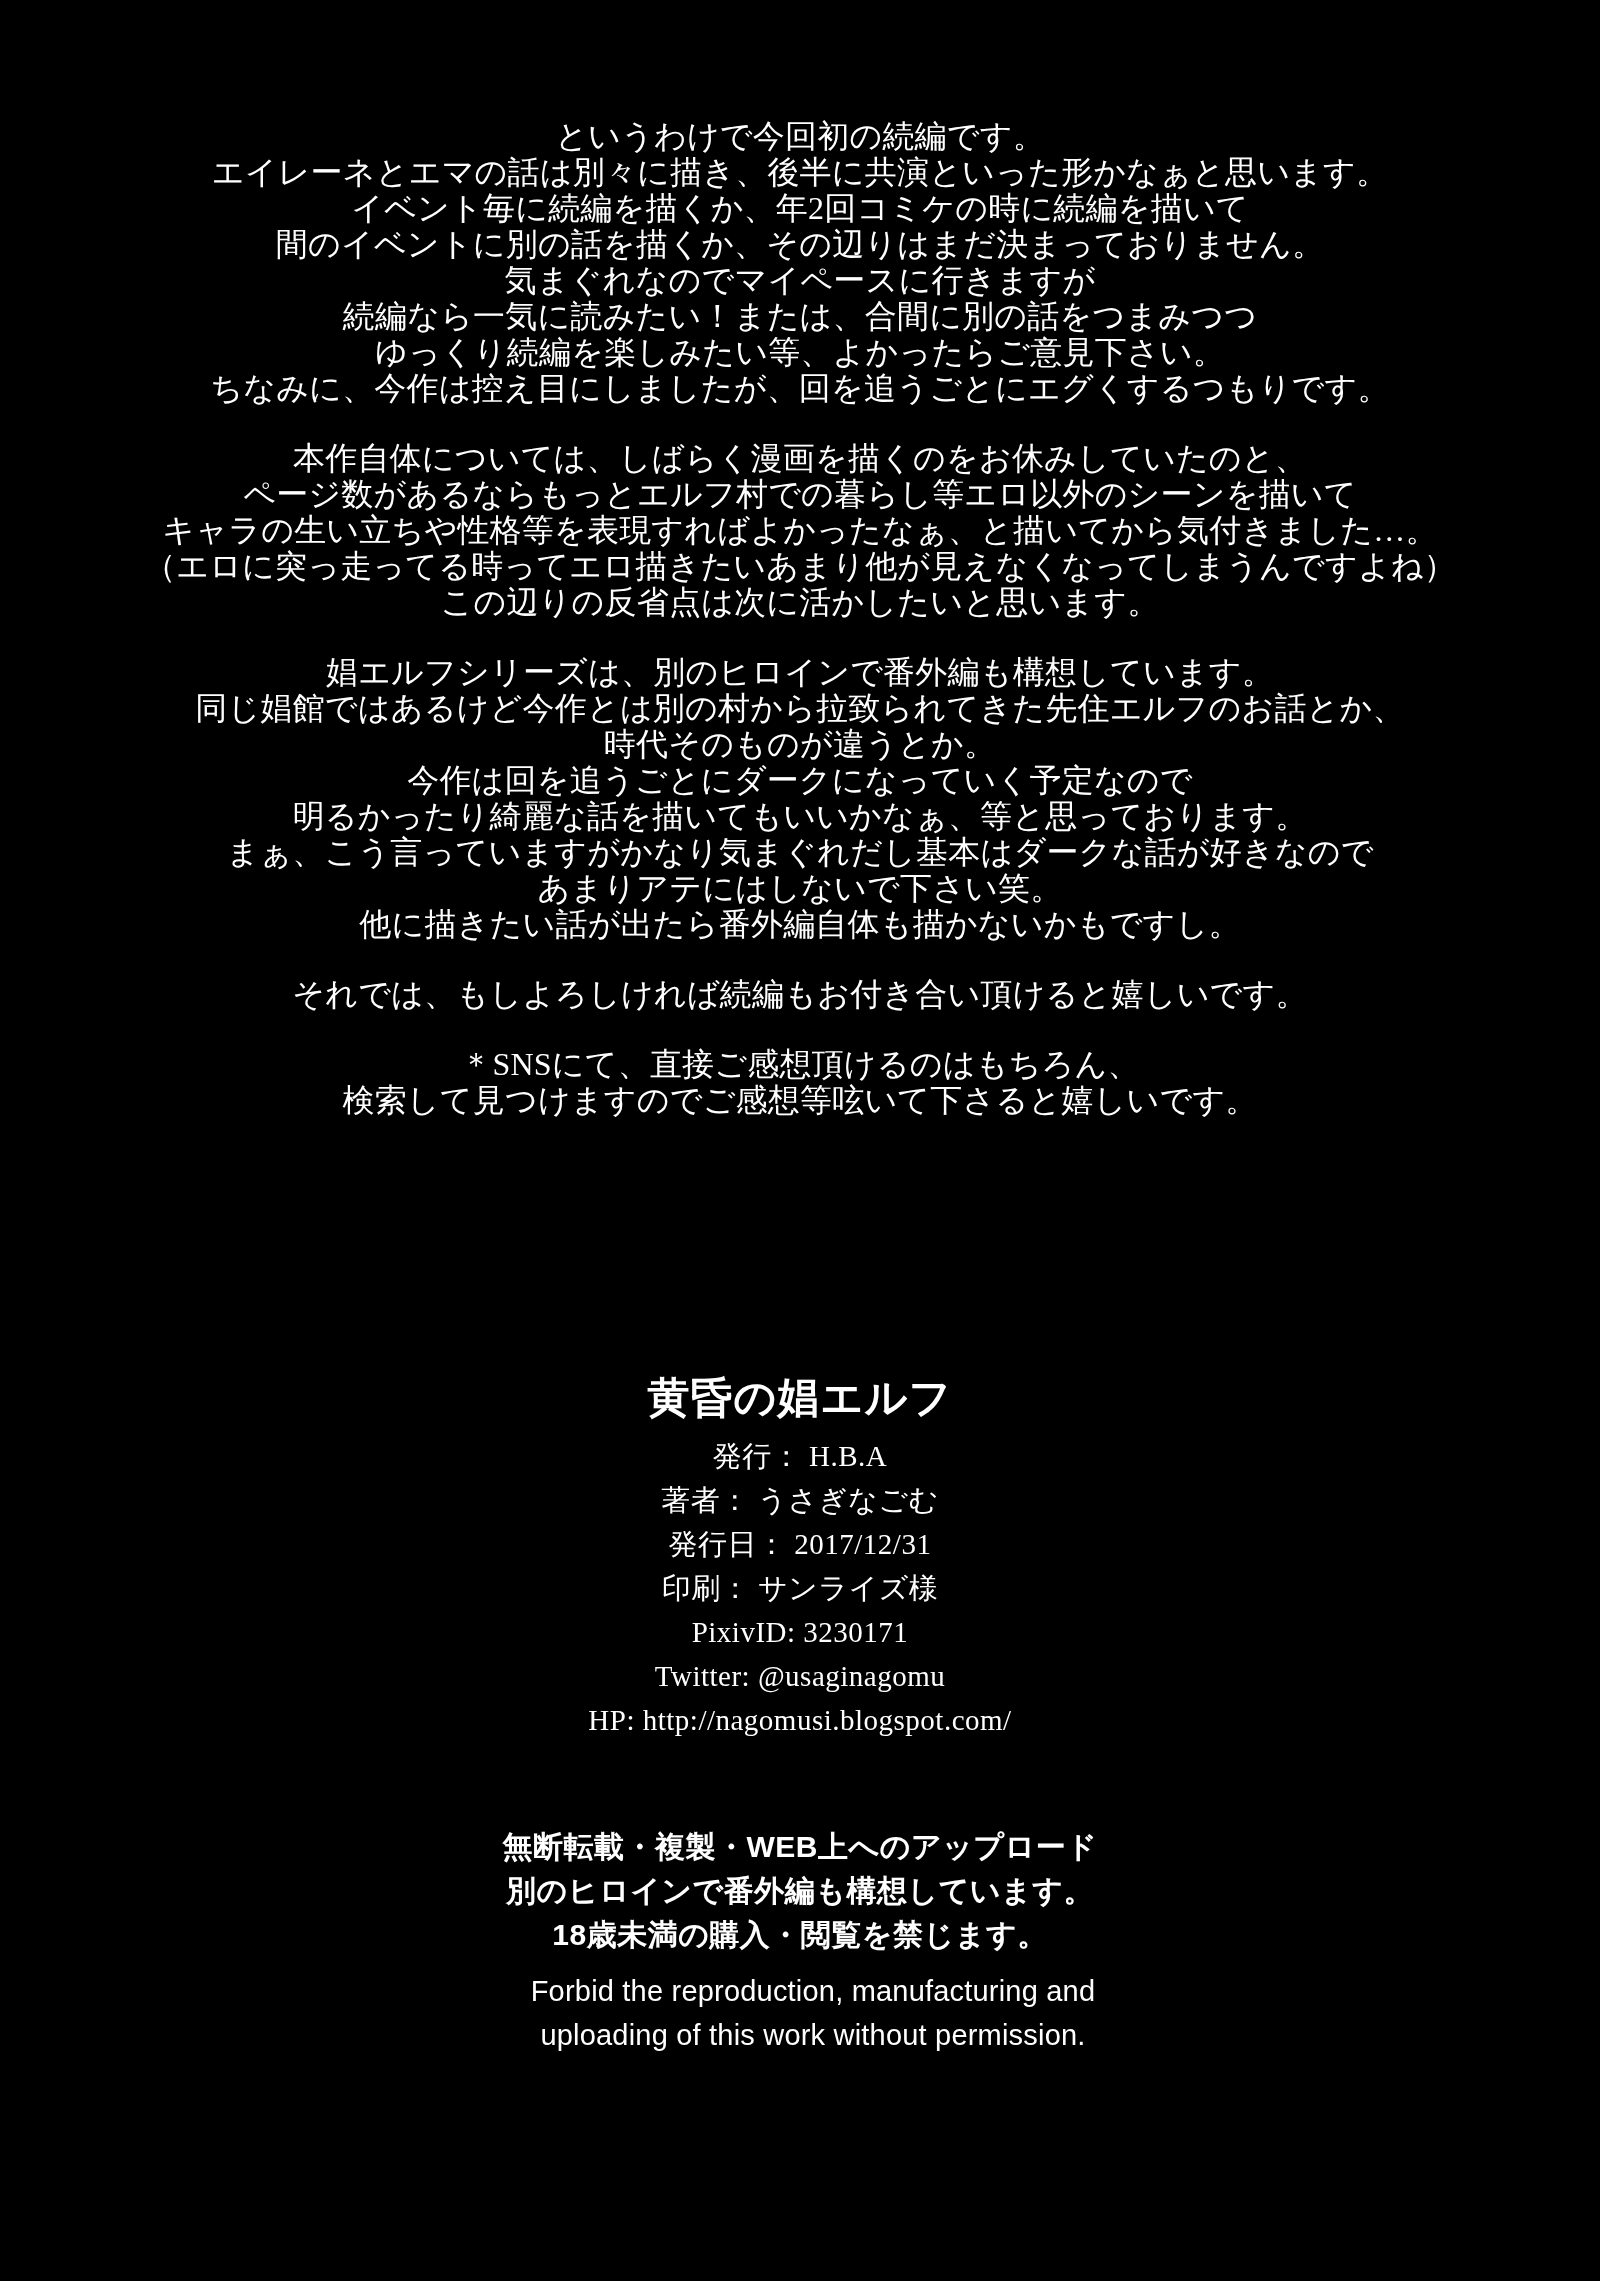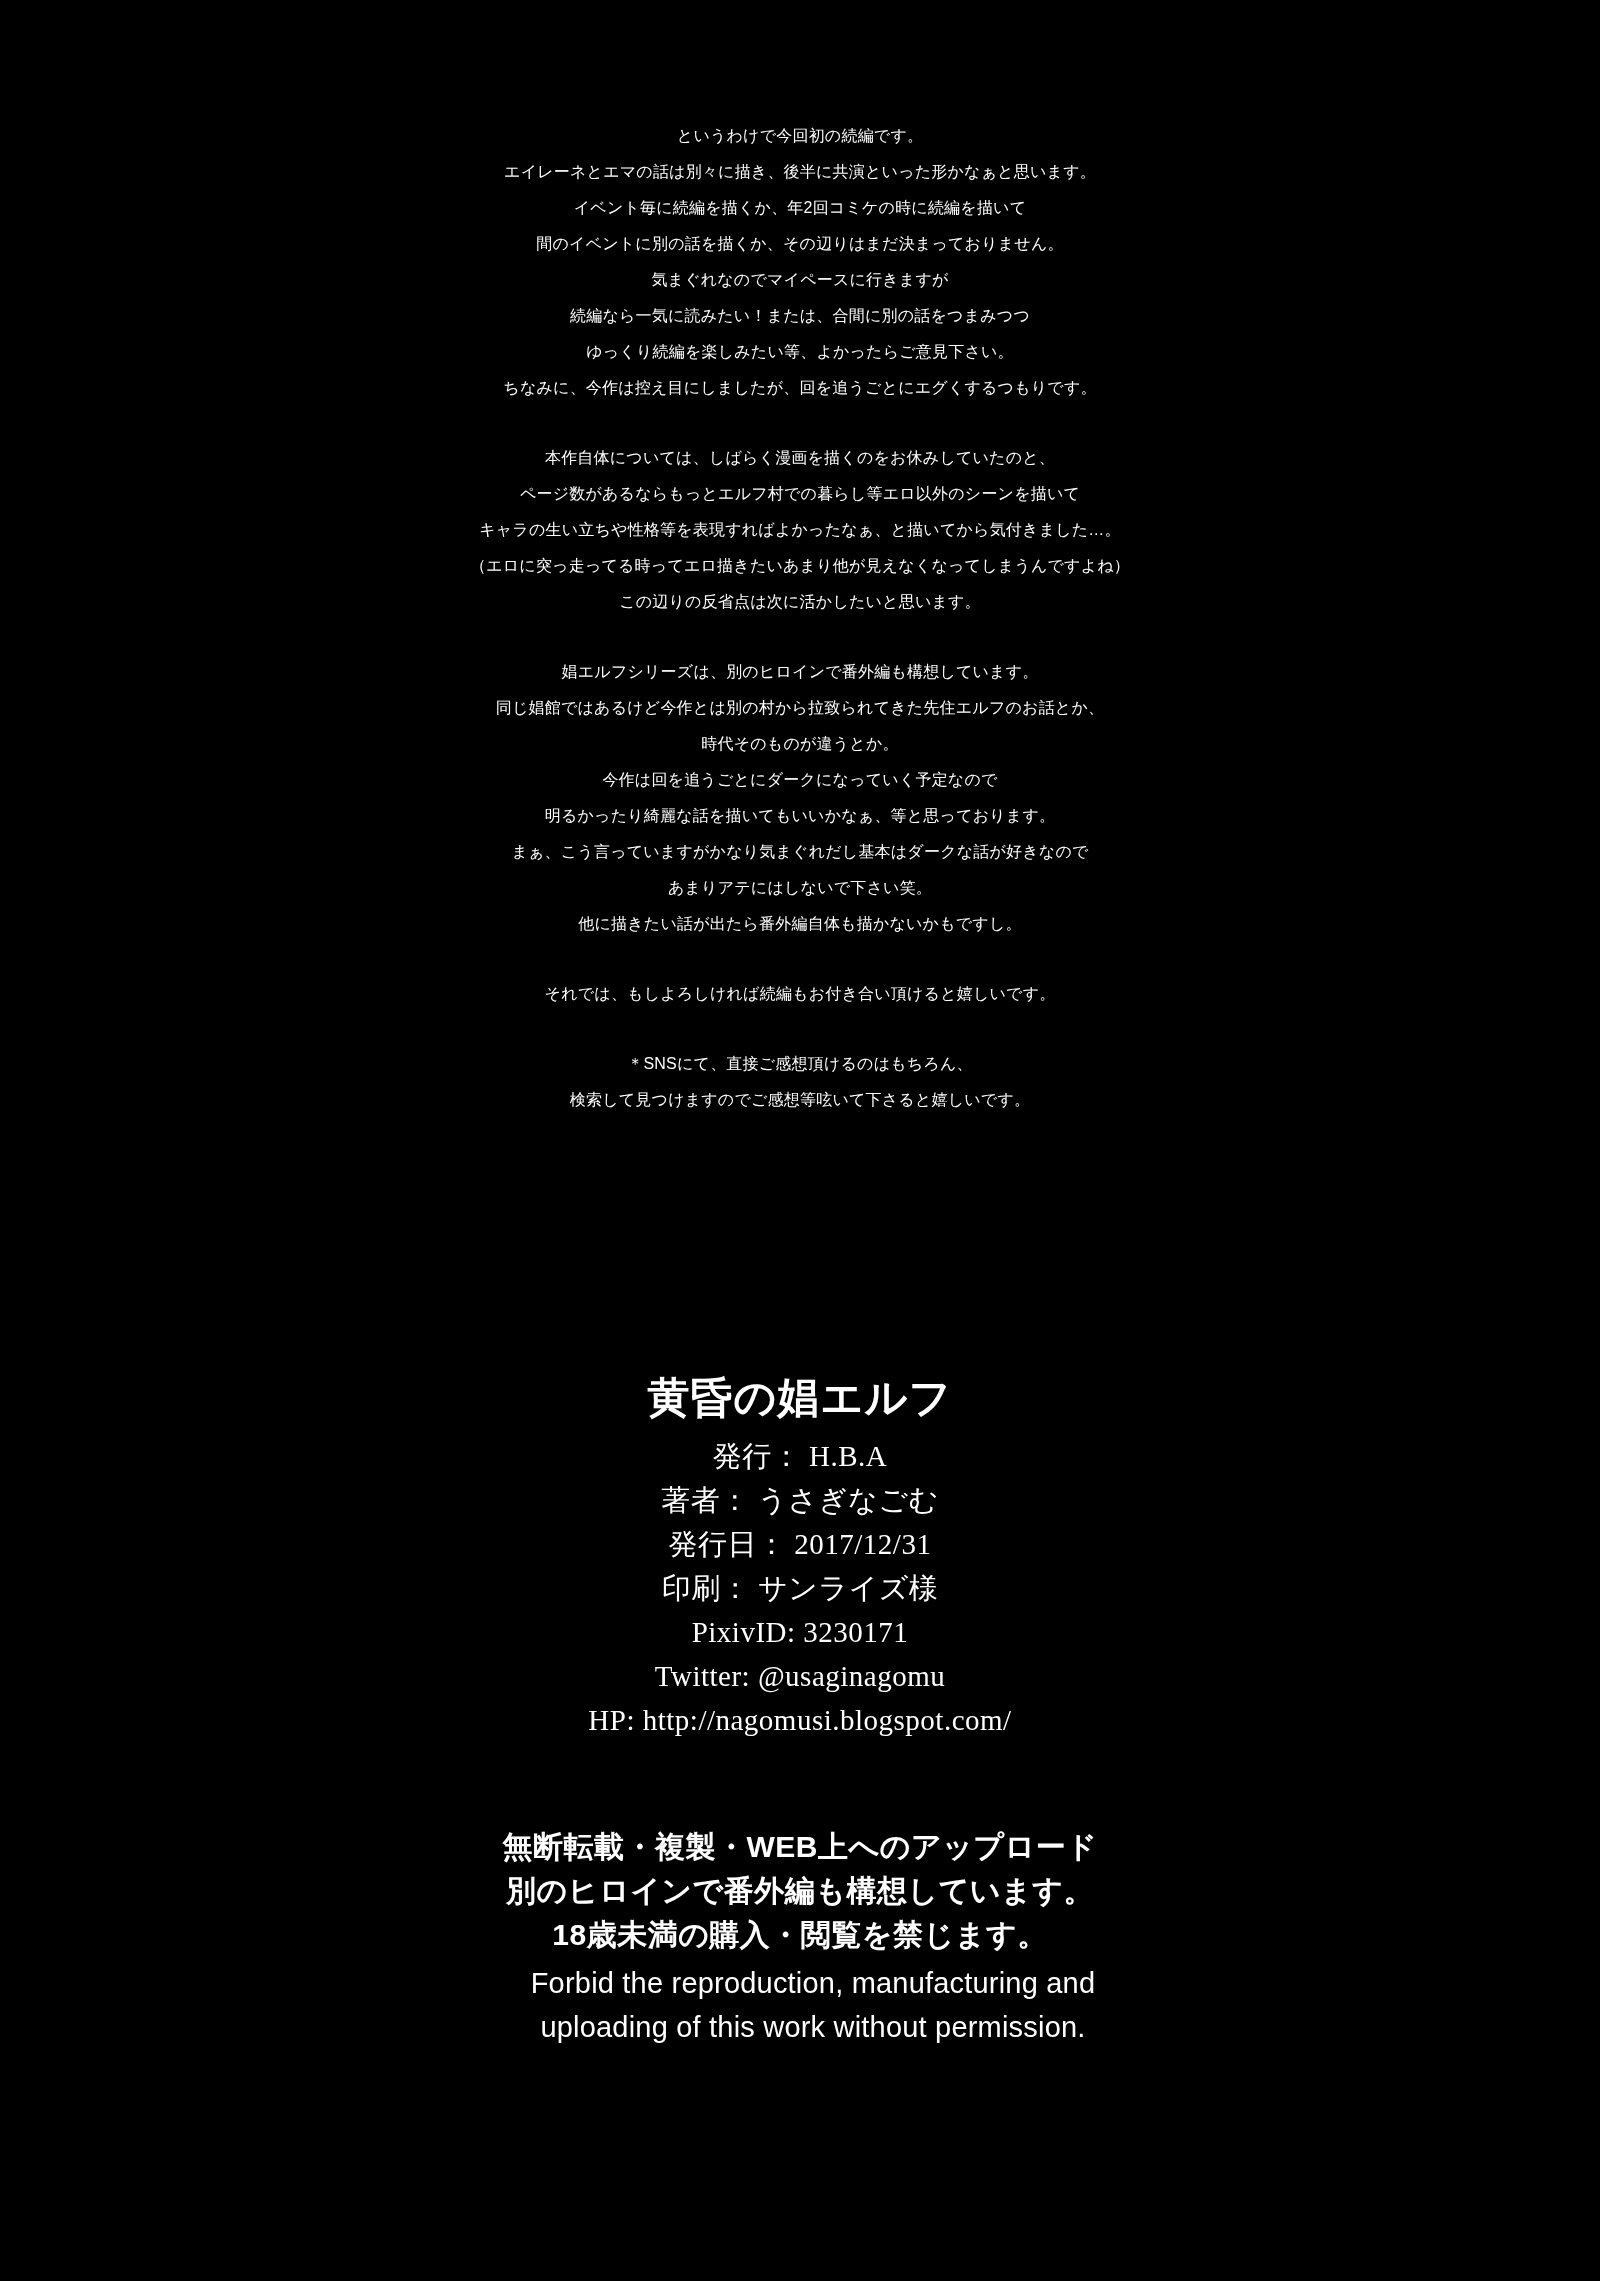--- a/index.html
+++ b/index.html
@@ -25,25 +25,25 @@
     width: 1600px;
     text-align: center;
   }
   .afterword .para {
     margin-bottom: 34px;
   }
   .afterword .para:last-child {
     margin-bottom: 0;
   }
   .afterword .line {
-    font-size: 16px;
+    font-size: 32px;
     line-height: 36px;
     letter-spacing: 0.2px;
     white-space: nowrap;
-    font-family: Liberation Sans, sans-serif;
+    font-family: Liberation Serif, serif;
   }
 
   
   .colophon {
     position: absolute;
     left: 0;
     top: 1370px;
     width: 1600px;
     text-align: center;
     font-family: Liberation Serif, serif;
@@ -77,21 +77,21 @@
     letter-spacing: 0.5px;
     white-space: nowrap;
   }
   .notice .en {
     font-size: 29px;
     line-height: 44px;
     letter-spacing: 0.2px;
     white-space: nowrap;
   }
   .notice .en-block {
-    margin-top: 4px;
+    margin-top: 12px;
     padding-left: 26px;
   }
 </style>
 </head>
 <body>
 
 <div class="page">
 
   <div class="afterword">
 

